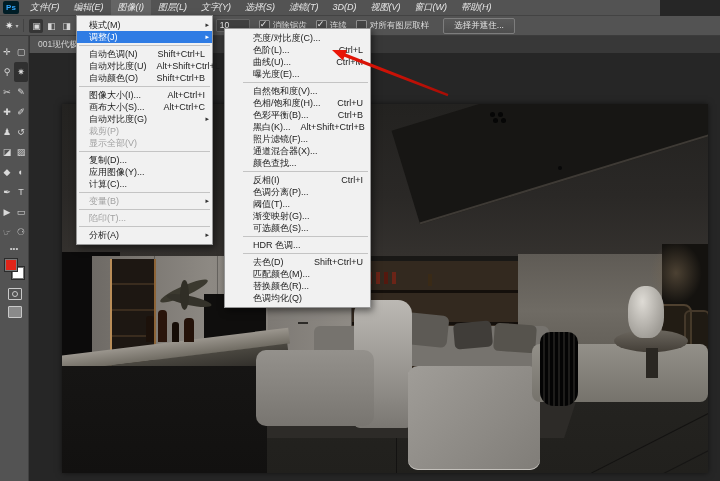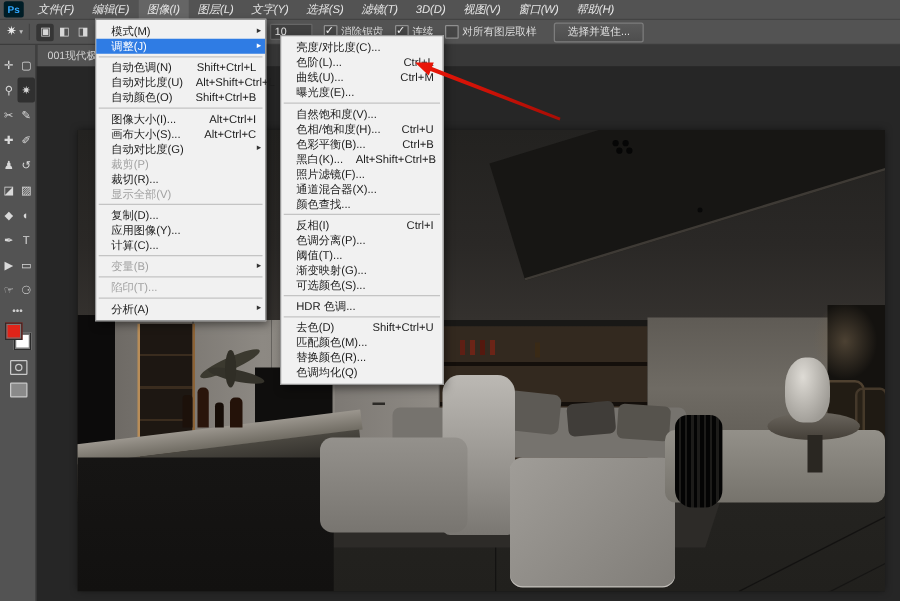--- a/index.html
+++ b/index.html
@@ -5,21 +5,21 @@
   html,body{margin:0;padding:0;}
   body{
     width:720px;height:481px;position:relative;overflow:hidden;
     background:#262626;
     font-family:"Liberation Sans","DejaVu Sans",sans-serif;
     -webkit-font-smoothing:antialiased;
     user-select:none;
   }
   
   .menubar{
-    position:absolute;left:0;top:0;width:720px;height:15px;
+    position:absolute;left:0;top:0;width:660px;height:15px;
     background:#535353;border-bottom:1px solid #434343;
     display:flex;align-items:center;z-index:30;
   }
   .ps-logo{width:16px;height:13px;margin:0 4px 0 3px;background:#001d26;
     color:#31a8ff;font-size:8px;font-weight:bold;line-height:13px;text-align:center;border-radius:2px;}
   .mb-item{color:#e6e6e6;font-size:9px;padding:0 7px;line-height:15px;white-space:nowrap;cursor:default;font-style:italic;}
   .mb-item.active{background:#656565;}
   
   .optionsbar{
     position:absolute;left:0;top:16px;width:720px;height:19px;
@@ -66,21 +66,21 @@
   .screen-icon{top:270px;background:#8a8a8a;}
   
   .workarea{position:absolute;left:29px;top:53px;width:691px;height:428px;background:#262626;}
   .canvas{position:absolute;left:33px;top:51px;width:646px;height:369px;background:#191816;overflow:hidden;
     box-shadow:0 0 6px rgba(0,0,0,.55);}
   .canvas div{position:absolute;}
   
   .menu-panel{position:absolute;background:#f1f1f1;border:1px solid #979797;
     box-shadow:2px 3px 7px rgba(0,0,0,.5);z-index:40;padding:3px 0;}
   .menu-main{left:76px;top:15px;width:135px;}
-  .menu-sub{left:224px;top:28px;width:129px;}
+  .menu-sub{left:224px;top:28px;width:129px;padding-left:16px;}
   .menu-item{height:12px;line-height:12px;font-size:9px;color:#1c1c1c;
     display:flex;align-items:center;padding:0 7px 0 12px;position:relative;white-space:nowrap;}
   .mi-label{flex:0 0 auto;}
   .mi-shortcut{margin-left:auto;padding-left:10px;}
   .mi-caret{display:none;position:absolute;right:3px;top:0;font-size:7px;color:#333;}
   .menu-item.has-sub .mi-caret{display:block;}
   .menu-item.highlight{background:#2f7ce4;color:#fff;}
   .menu-item.highlight .mi-caret{color:#fff;}
   .menu-item.disabled{color:#a2a2a2;}
   .menu-item.separator{height:5px;padding:0;}
@@ -341,25 +341,20 @@
     <div class="menu-item has-sub">
       <span class="mi-label">自动对比度(G)</span>
       <span class="mi-shortcut"></span>
       <span class="mi-caret">▸</span>
     </div>
     <div class="menu-item disabled">
       <span class="mi-label">裁剪(P)</span>
       <span class="mi-shortcut"></span>
 
     </div>
-    <div class="menu-item">
-      <span class="mi-label">裁切(R)...</span>
-      <span class="mi-shortcut"></span>
-
-    </div>
     <div class="menu-item disabled">
       <span class="mi-label">显示全部(V)</span>
       <span class="mi-shortcut"></span>
 
     </div>
     <div class="menu-item separator">
       
       
       
     </div>

